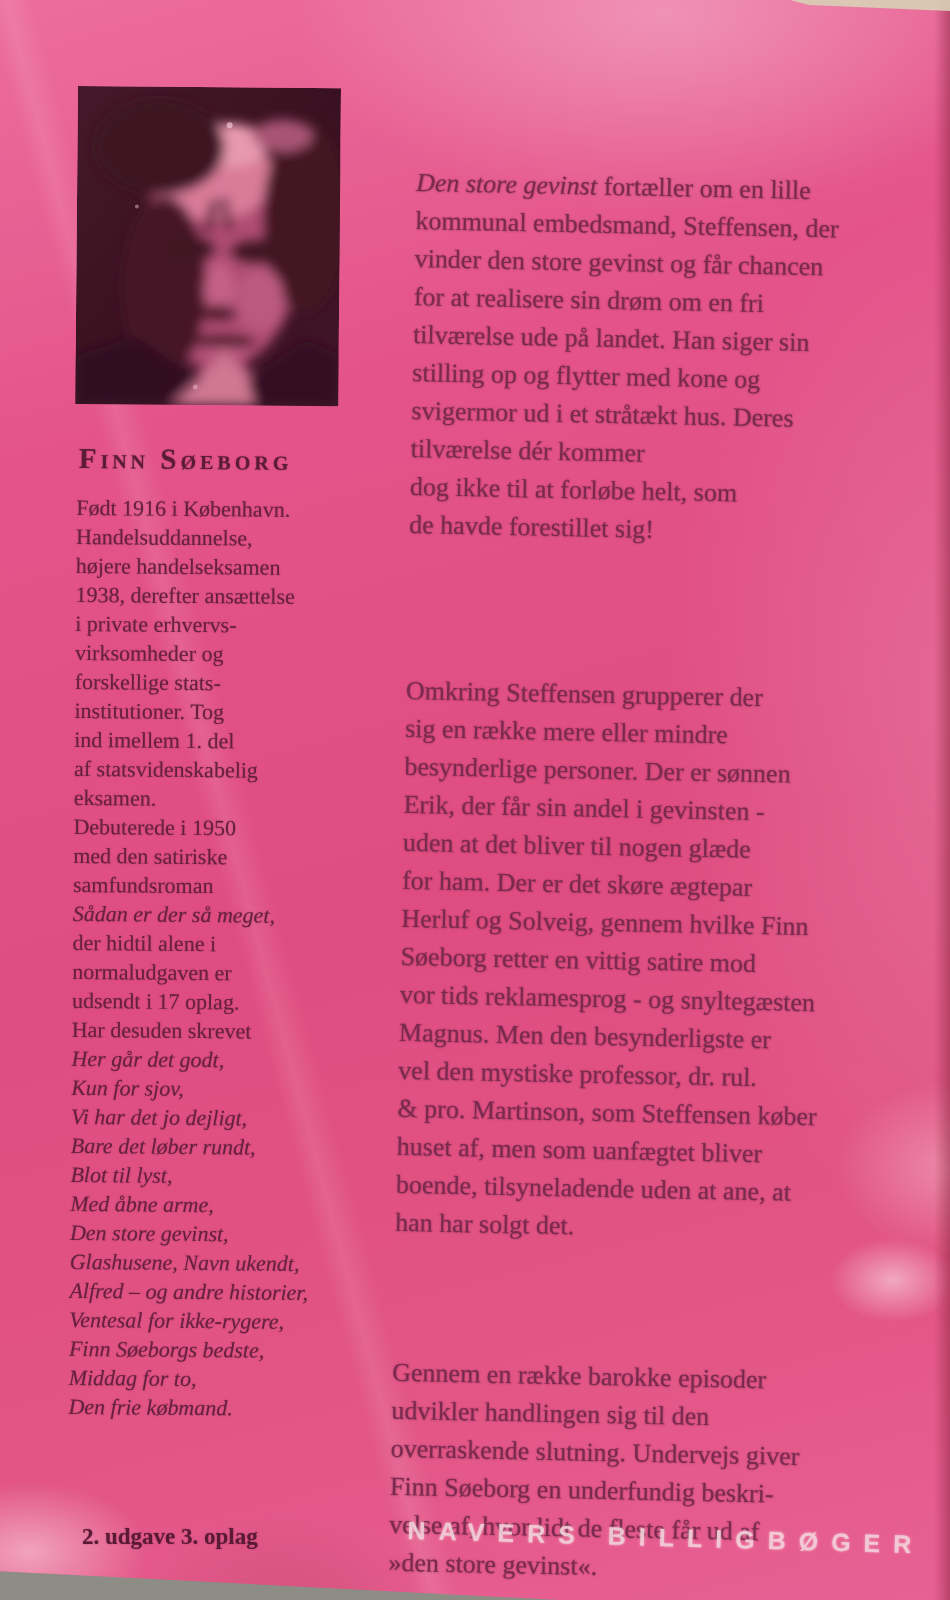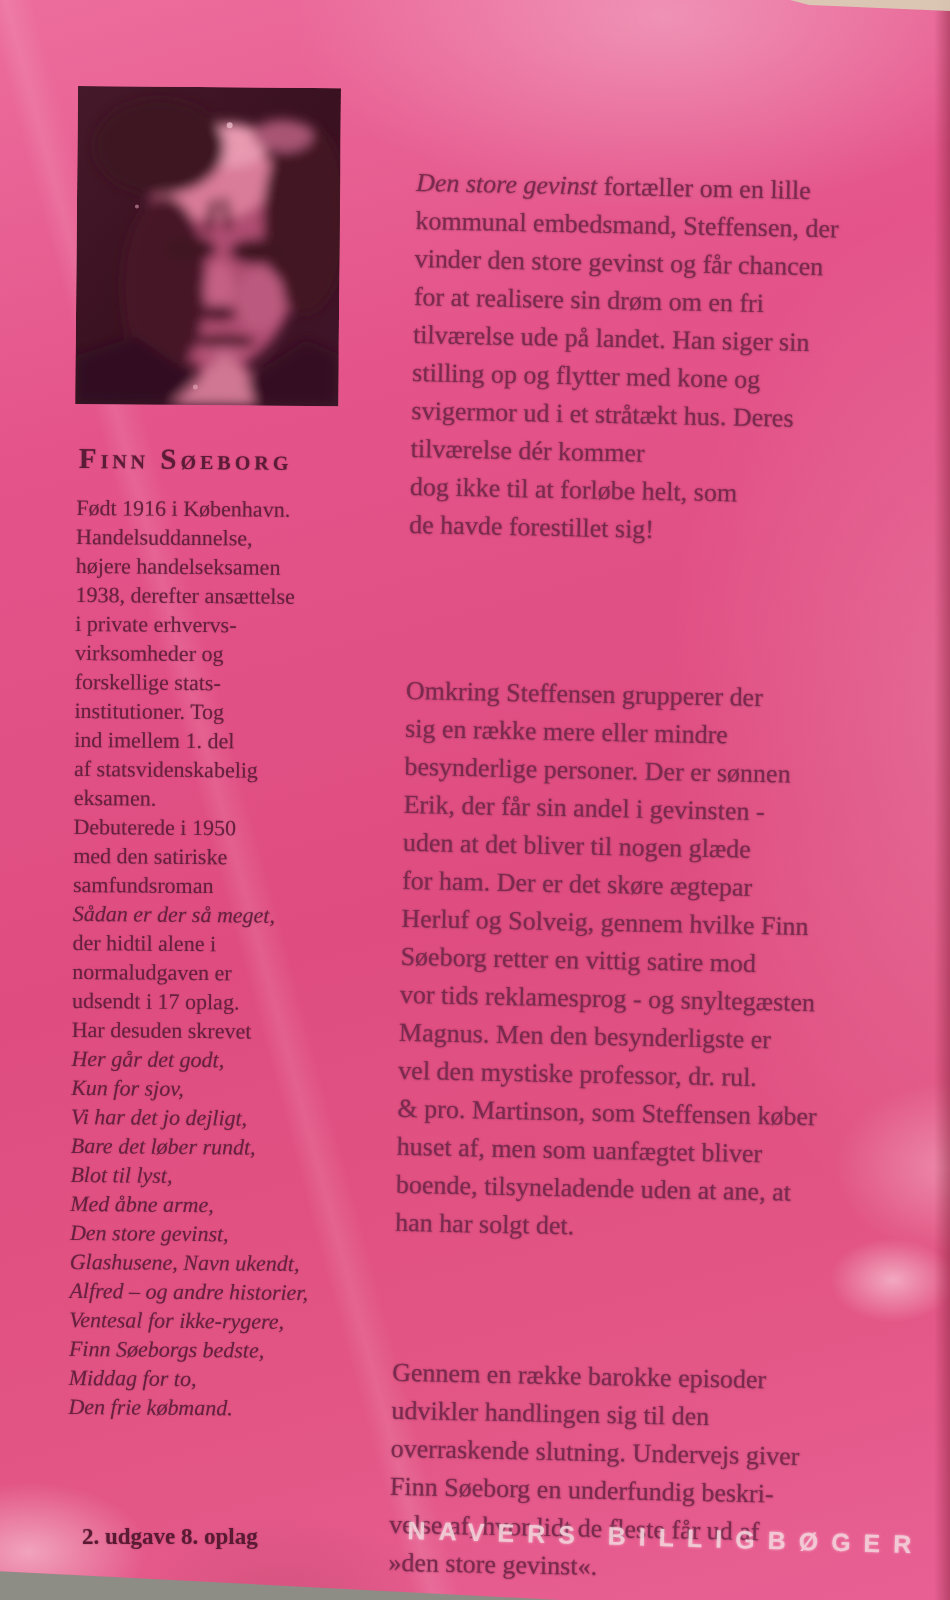--- a/index.html
+++ b/index.html
@@ -165,21 +165,21 @@
 Den store gevinst,
 Glashusene, Navn ukendt,
 Alfred – og andre historier,
 Ventesal for ikke-rygere,
 Finn Søeborgs bedste,
 Middag for to,
 Den frie købmand.</span></p>
     </div>
 
     <div class="edition">
-      <div>2. udgave 8. oplag</div>
+      <div>2. udgave 3. oplag</div>
       
     </div>
 
     <div class="blurb">
       <p class="p1"><span class="it">Den store gevinst</span><span> fortæller om en lille
 kommunal embedsmand, Steffensen, der
 vinder den store gevinst og får chancen
 for at realisere sin drøm om en fri
 tilværelse ude på landet. Han siger sin
 stilling op og flytter med kone og

